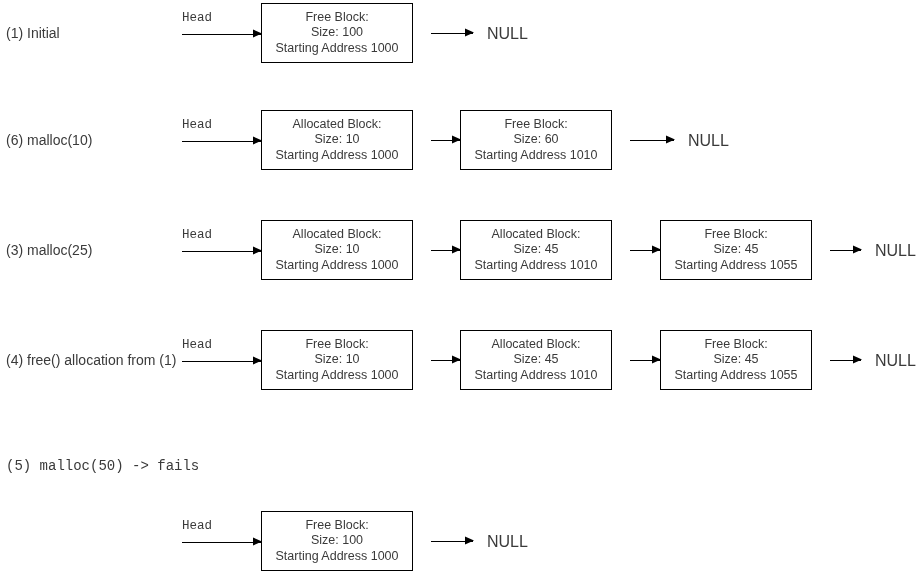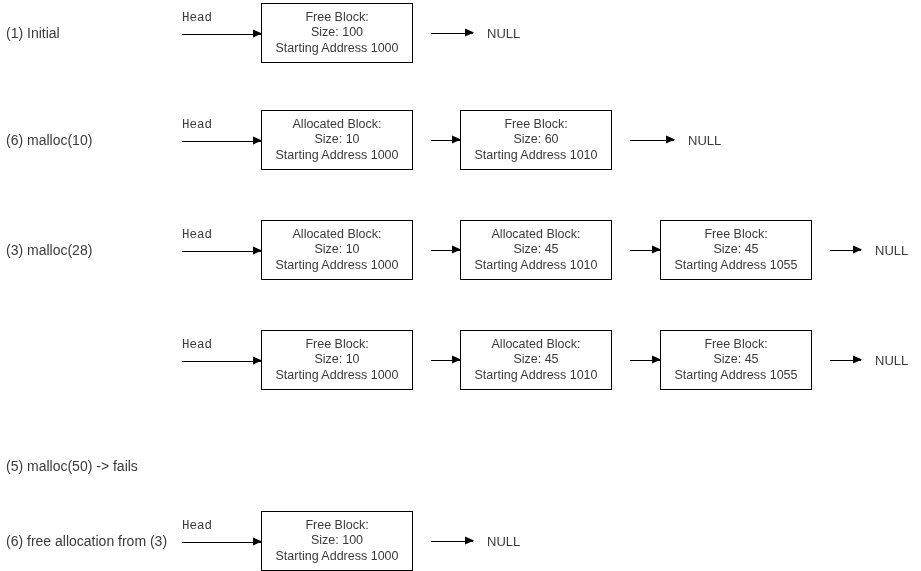--- a/index.html
+++ b/index.html
@@ -114,21 +114,21 @@
     height: 0;
     transform: translate(-8px, -4.5px);
     border-top: 4.5px solid transparent;
     border-bottom: 4.5px solid transparent;
     border-left: 9px solid #000000;
   }
   .null-label {
     position: absolute;
     top: 50%;
     transform: translateY(-50%);
-    font-size: 13px;
+    font-size: 16px;
     line-height: 15px;
     color: #3a3a3a;
     white-space: nowrap;
   }
 </style>
 </head>
 <body>
 
 <div id="diagram">
     <div class="row" style="top: 3px;">
@@ -170,21 +170,21 @@
         <div class="block-line">Size: 60</div>
         <div class="block-line">Starting Address 1010</div>
       </div>
       <div class="arrow" style="left: 630px; width: 44px;">
         <div class="arrow-line" style="width: 44px;"></div>
         <div class="arrow-head" style="left: 44px;"></div>
       </div>
       <div class="null-label" style="left: 688px;">NULL</div>
     </div>
     <div class="row" style="top: 220px;">
-      <div class="step-label">(3) malloc(28)</div>
+      <div class="step-label">(3) malloc(25)</div>
       <div class="head-connector" style="left: 182px; width: 79px;">
         <div class="head-label">Head</div>
         <div class="conn-line" style="width: 79px;"></div>
         <div class="conn-head" style="left: 79px;"></div>
       </div>
       <div class="block block-allocated" style="left: 261px;">
         <div class="block-line">Allocated Block:</div>
         <div class="block-line">Size: 10</div>
         <div class="block-line">Starting Address 1000</div>
       </div>
@@ -206,20 +206,21 @@
         <div class="block-line">Size: 45</div>
         <div class="block-line">Starting Address 1055</div>
       </div>
       <div class="arrow" style="left: 830px; width: 31px;">
         <div class="arrow-line" style="width: 31px;"></div>
         <div class="arrow-head" style="left: 31px;"></div>
       </div>
       <div class="null-label" style="left: 875px;">NULL</div>
     </div>
     <div class="row" style="top: 330px;">
+      <div class="step-label">(4) free() allocation from (1)</div>
       <div class="head-connector" style="left: 182px; width: 79px;">
         <div class="head-label">Head</div>
         <div class="conn-line" style="width: 79px;"></div>
         <div class="conn-head" style="left: 79px;"></div>
       </div>
       <div class="block block-free" style="left: 261px;">
         <div class="block-line">Free Block:</div>
         <div class="block-line">Size: 10</div>
         <div class="block-line">Starting Address 1000</div>
       </div>
@@ -240,25 +241,24 @@
         <div class="block-line">Free Block:</div>
         <div class="block-line">Size: 45</div>
         <div class="block-line">Starting Address 1055</div>
       </div>
       <div class="arrow" style="left: 830px; width: 31px;">
         <div class="arrow-line" style="width: 31px;"></div>
         <div class="arrow-head" style="left: 31px;"></div>
       </div>
       <div class="null-label" style="left: 875px;">NULL</div>
     </div>
-    <div class="row note-row" style="top: 436px;">
+    <div class="row note-row" style="top: 436px; font-family: Liberation Mono, monospace;">
       <div class="step-label">(5) malloc(50) -&gt; fails</div>
     </div>
     <div class="row" style="top: 511px;">
-      <div class="step-label">(6) free allocation from (3)</div>
       <div class="head-connector" style="left: 182px; width: 79px;">
         <div class="head-label">Head</div>
         <div class="conn-line" style="width: 79px;"></div>
         <div class="conn-head" style="left: 79px;"></div>
       </div>
       <div class="block block-free" style="left: 261px;">
         <div class="block-line">Free Block:</div>
         <div class="block-line">Size: 100</div>
         <div class="block-line">Starting Address 1000</div>
       </div>

